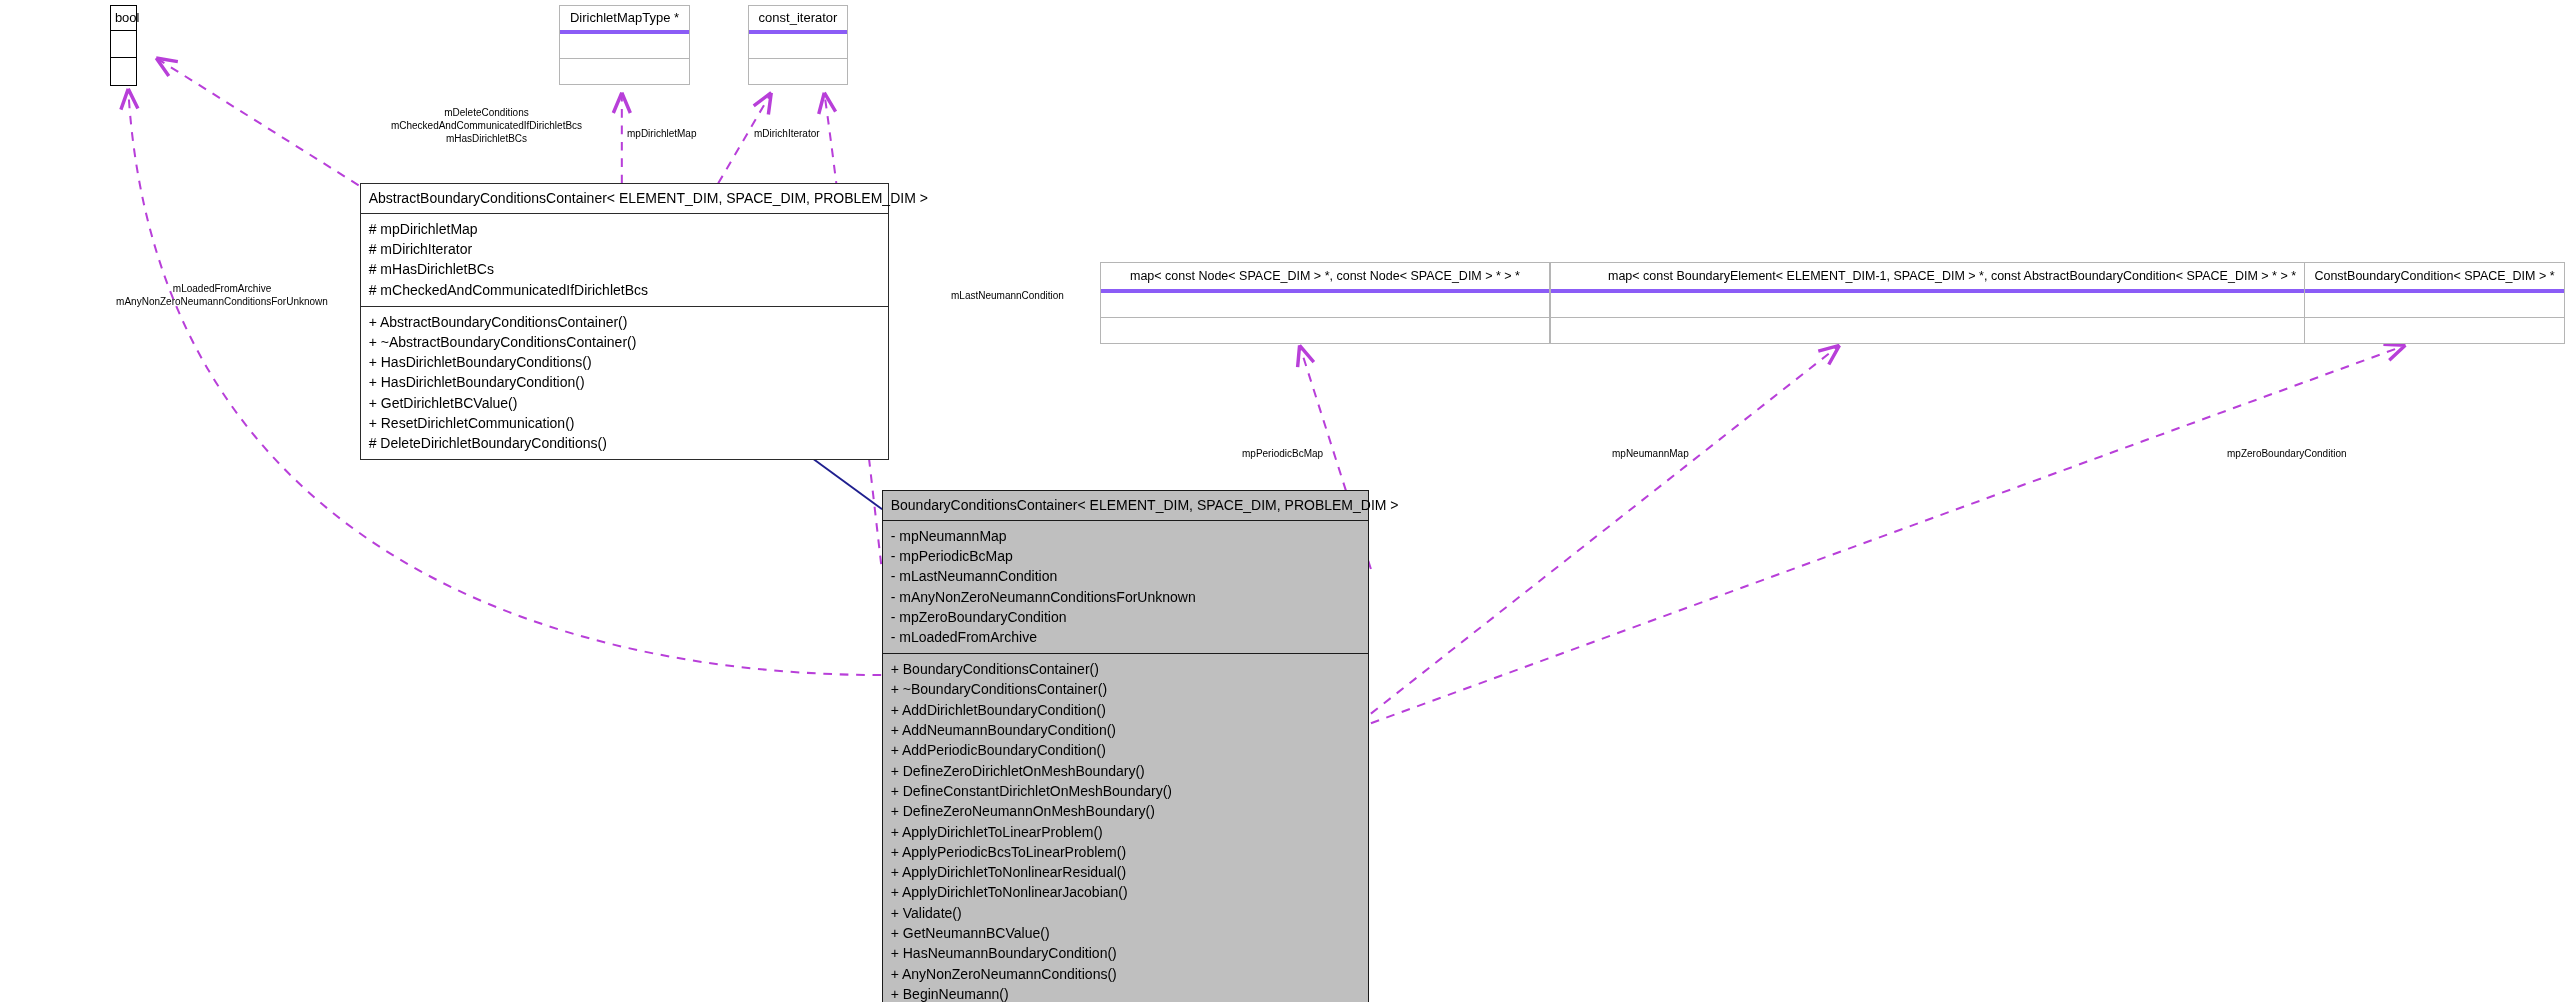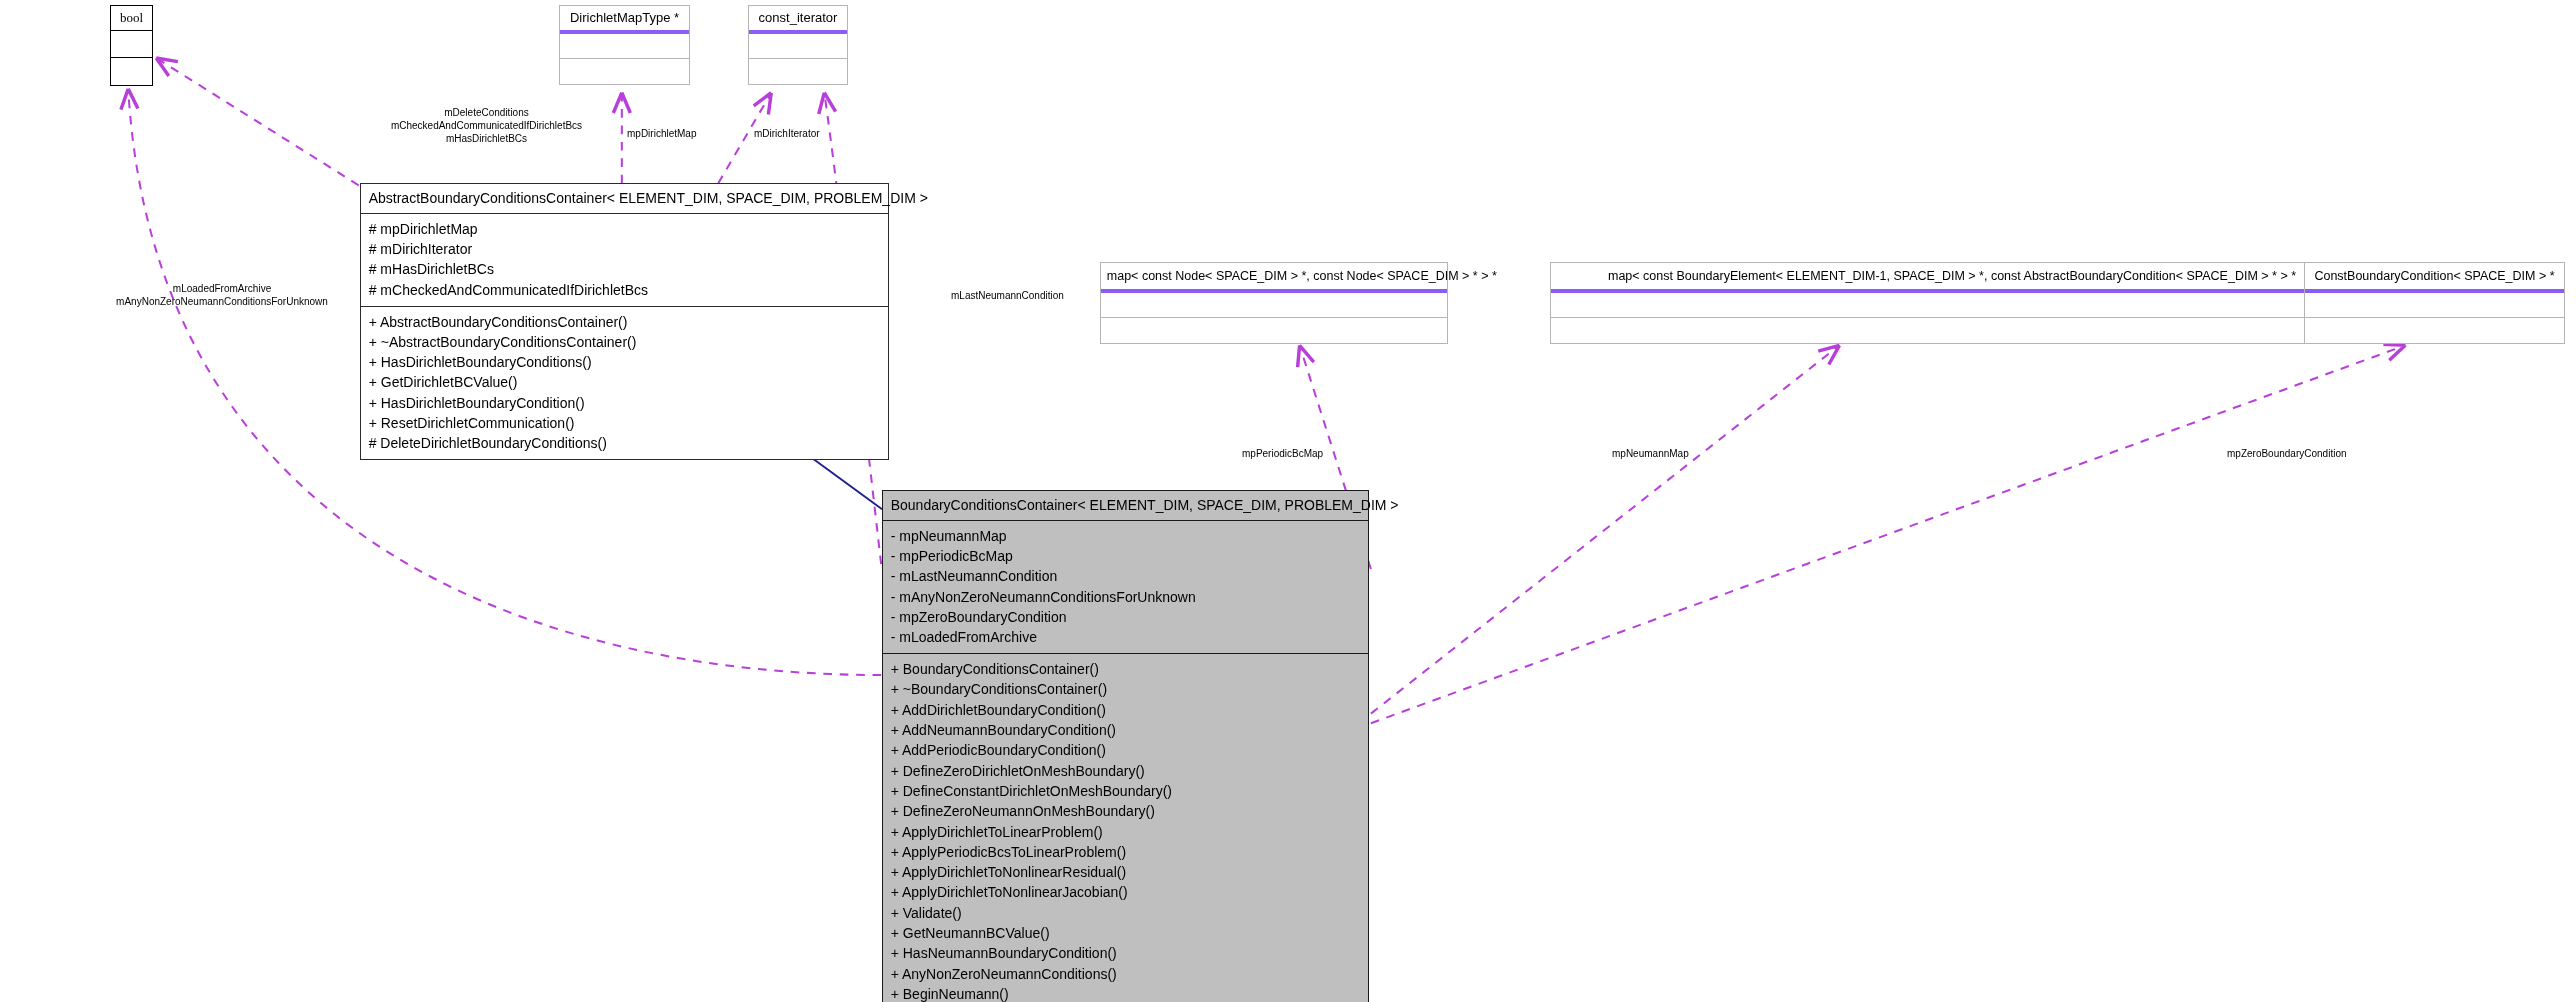--- a/index.html
+++ b/index.html
@@ -138,21 +138,21 @@
 
       <path d="M 1422,750 L 2495,358"></path>
     </g>
 
     <g>
 
       <path d="M 915,528 L 800,444" stroke="#1f1f8f" stroke-width="2" fill="none" marker-end="url(#hollowTriangle)"></path>
     </g>
   </svg>
 
-  <div class="uml-box bool-box" style="left:110px; top:4.8px; width:43px;font-family:Liberation Serif, serif;">
+  <div class="uml-box bool-box" style="left:110px; top:4.8px; width:27px;">
     <div class="title" style="font-size:13px; padding:2.9px 3.9px;">bool</div>
     <div class="compartment mid" style="height:27px;"></div>
     <div class="compartment" style="height:27px;"></div>
   </div>
 
   <div class="uml-box type-box" style="left:559px; top:4.8px; width:131px;">
     <div class="title" style="font-size:13px; padding:2.9px 3.9px;">DirichletMapType *</div>
     <div class="compartment mid" style="height:25px;"></div>
     <div class="compartment" style="height:25px;"></div>
   </div>
@@ -168,22 +168,22 @@
     <div class="compartment attrs">
         <div class="row"># mpDirichletMap</div>
         <div class="row"># mDirichIterator</div>
         <div class="row"># mHasDirichletBCs</div>
         <div class="row"># mCheckedAndCommunicatedIfDirichletBcs</div>
       </div>
     <div class="compartment">
         <div class="row">+ AbstractBoundaryConditionsContainer()</div>
         <div class="row">+ ~AbstractBoundaryConditionsContainer()</div>
         <div class="row">+ HasDirichletBoundaryConditions()</div>
+        <div class="row">+ HasDirichletBoundaryCondition()</div>
         <div class="row">+ GetDirichletBCValue()</div>
-        <div class="row">+ HasDirichletBoundaryCondition()</div>
         <div class="row">+ ResetDirichletCommunication()</div>
         <div class="row"># DeleteDirichletBoundaryConditions()</div>
       </div>
   </div>
 
   <div class="uml-box class-box highlight" style="left:882px; top:490px; width:487px;">
     <div class="title">BoundaryConditionsContainer&lt; ELEMENT_DIM, SPACE_DIM, PROBLEM_DIM &gt;</div>
     <div class="compartment attrs">
         <div class="row">- mpNeumannMap</div>
         <div class="row">- mpPeriodicBcMap</div>
@@ -206,21 +206,21 @@
         <div class="row">+ ApplyDirichletToNonlinearResidual()</div>
         <div class="row">+ ApplyDirichletToNonlinearJacobian()</div>
         <div class="row">+ Validate()</div>
         <div class="row">+ GetNeumannBCValue()</div>
         <div class="row">+ HasNeumannBoundaryCondition()</div>
         <div class="row">+ AnyNonZeroNeumannConditions()</div>
         <div class="row">+ BeginNeumann()</div>
       </div>
   </div>
 
-  <div class="uml-box type-box" style="left:1100px; top:262px; width:348px;">
+  <div class="uml-box type-box" style="left:1100px; top:262px; width:450px;">
     <div class="title" style="font-size:12.5px; padding:3.9px 5.8px;">map&lt; const Node&lt; SPACE_DIM &gt; *, const Node&lt; SPACE_DIM &gt; * &gt; *</div>
     <div class="compartment mid" style="height:25px;"></div>
     <div class="compartment" style="height:25px;"></div>
   </div>
 
   <div class="uml-box type-box" style="left:1550px; top:262px; width:804px;">
     <div class="title" style="font-size:12.5px; padding:3.9px 5.8px;">map&lt; const BoundaryElement&lt; ELEMENT_DIM-1, SPACE_DIM &gt; *, const AbstractBoundaryCondition&lt; SPACE_DIM &gt; * &gt; *</div>
     <div class="compartment mid" style="height:25px;"></div>
     <div class="compartment" style="height:25px;"></div>
   </div>

